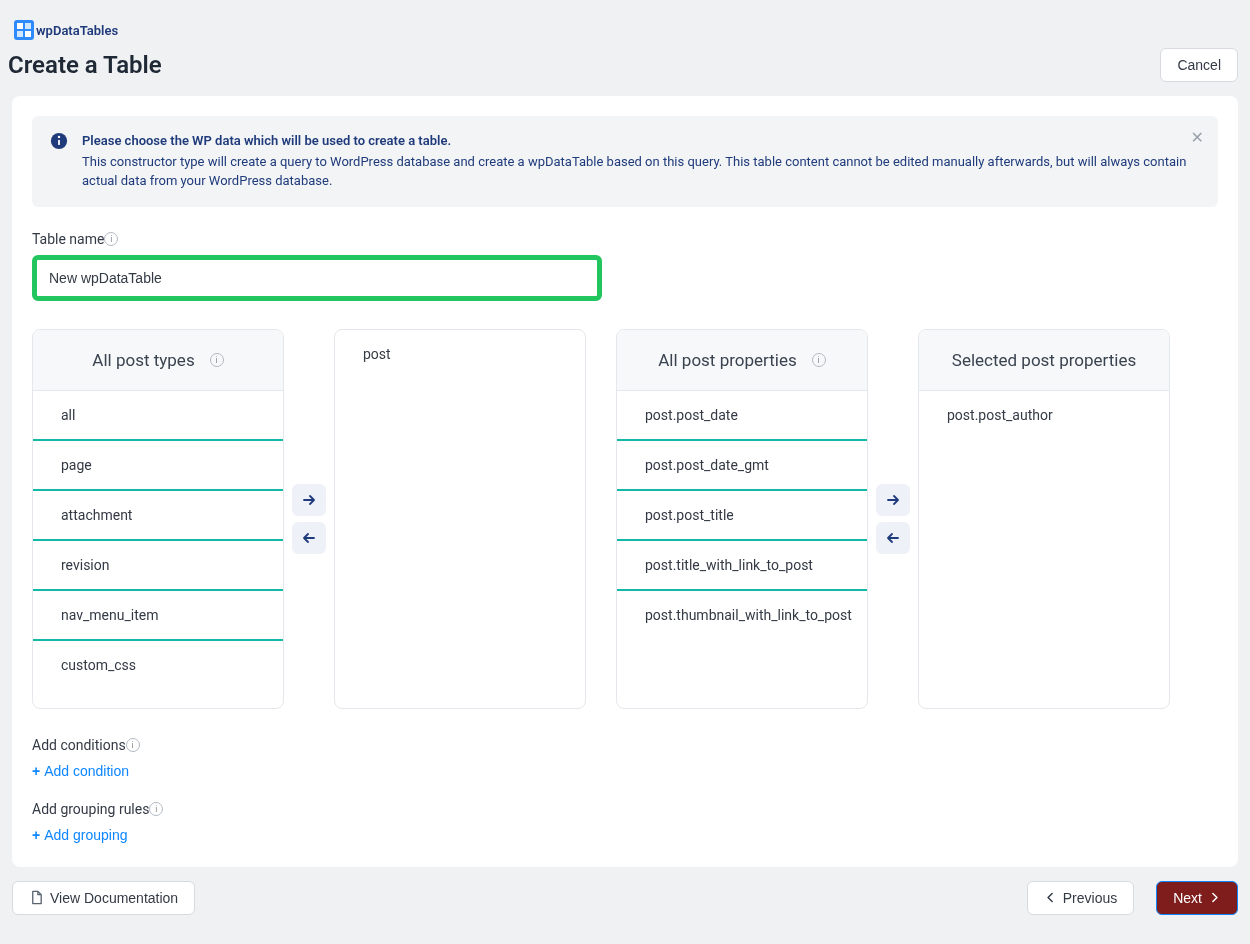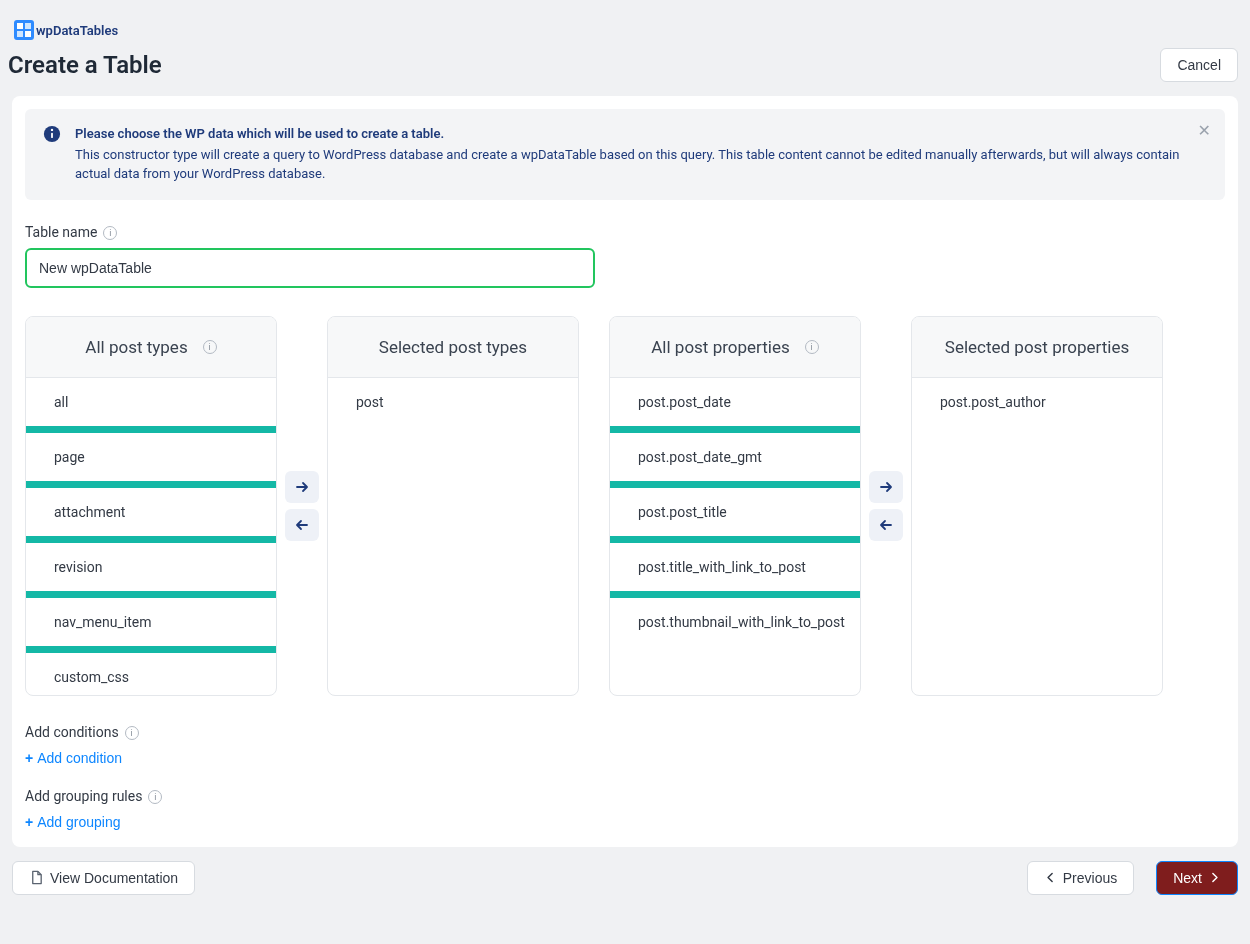--- a/index.html
+++ b/index.html
@@ -6,37 +6,37 @@
     body { font-family: -apple-system, BlinkMacSystemFont, "Segoe UI", Roboto, Helvetica, Arial, sans-serif; background: #f0f1f3; color: #333a45; font-size: 14px; width: 1250px; }
     .brand-row { display: flex; align-items: center; padding: 18px 12px 6px 12px; }
     .brand-logo { width: 24px; height: 24px; }
     .brand-name { color: #1f3b7b; font-weight: 600; font-size: 13px; }
     .title-row { display: flex; align-items: center; justify-content: space-between; padding: 0 12px 14px 8px; }
     .page-title { font-size: 24px; font-weight: 600; color: #1f2936; }
     .btn { display: inline-flex; align-items: center; gap: 6px; border: 1px solid #d7dbe0; background: #fff; color: #333a45; border-radius: 6px; padding: 8px 16px; font-size: 14px; cursor: pointer; }
     .btn-primary { background: #7f1d1d; border-color: #0d86ff; color: #fff; }
     .btn-link { border: none; background: none; color: #0d86ff; padding: 4px 0; font-size: 14px; cursor: pointer; display: inline-flex; align-items: center; gap: 4px; }
 
-    .main-card { background: #fff; border-radius: 8px; margin: 0 12px 14px 12px; padding: 13px; }
+    .main-card { background: #fff; border-radius: 8px; margin: 0 12px 14px 12px; padding: 20px; }
 
     .alert { background: #f3f4f6; border-radius: 6px; padding: 16px 18px; display: flex; gap: 14px; position: relative; margin-bottom: 24px; }
     .alert .alert-icon { flex: 0 0 auto; width: 18px; height: 18px; }
     .alert-body { color: #1f3b7b; font-size: 13px; line-height: 1.45; }
     .alert-title { font-weight: 600; display: block; margin-bottom: 2px; }
     .alert-close { position: absolute; top: 14px; right: 14px; color: #9aa2ad; cursor: pointer; font-size: 16px; line-height: 1; }
 
-    .field-label { font-size: 14px; color: #333a45; margin-bottom: 8px; display: flex; align-items: flex-end; gap: 6px; }
+    .field-label { font-size: 14px; color: #333a45; margin-bottom: 8px; display: flex; align-items: center; }
     .info-circle { width: 14px; height: 14px; border: 1px solid #b3bac3; border-radius: 50%; display: inline-flex; align-items: center; justify-content: center; font-size: 9px; color: #8a929c; }
-    .text-input { width: 570px; max-width: 100%; border: 2px solid #22c55e; border-radius: 6px; padding: 10px 12px; font-size: 14px; color: #333a45; }
+    .text-input { width: 570px; max-width: 100%; border: 5px solid #22c55e; border-radius: 6px; padding: 10px 12px; font-size: 14px; color: #333a45; }
 
     .picker-row { display: grid; grid-template-columns: 252px 50px 252px 30px 252px 50px 252px; gap: 0; align-items: stretch; margin-top: 28px; }
     .picker { border: 1px solid #e4e7eb; border-radius: 8px; overflow: hidden; display: flex; flex-direction: column; height: 380px; }
     .picker-header { background: #f7f8f9; padding: 20px 12px; font-size: 17px; color: #3a4350; text-align: center; display: flex; align-items: center; justify-content: center; gap: 15px; border-bottom: 1px solid #e4e7eb; }
     .picker-list { flex: 1; overflow-y: auto; overflow-x: auto; position: relative; }
-    .picker-item { padding: 16px 28px; font-size: 14px; color: #333a45; border-bottom: 7px solid #14b8a6; white-space: nowrap; cursor: pointer; }
+    .picker-item { padding: 16px 28px; font-size: 14px; color: #333a45; border-bottom: 2px solid #14b8a6; white-space: nowrap; cursor: pointer; }
     .picker-item:last-child { border-bottom: none; }
 
     .arrow-col { display: flex; flex-direction: column; align-items: center; justify-content: center; gap: 6px; }
     .arrow-btn { width: 34px; height: 32px; border-radius: 6px; background: #eef1f7; border: none; display: flex; align-items: center; justify-content: center; color: #1f3b7b; cursor: pointer; }
     .spacer-col { width: 30px; }
 
     .section-below { margin-top: 28px; }
     .section-below .field-label { margin-bottom: 6px; }
     .section-below + .section-below { margin-top: 18px; }
 
@@ -114,23 +114,20 @@
           </svg>
       </button>
       <button class="arrow-btn">
         <svg width="16" height="16" viewBox="0 0 16 16">
             <path d="M13 8H4M7 4L3 8l4 4" fill="none" stroke="#1f3b7b" stroke-width="1.8" stroke-linecap="round" stroke-linejoin="round"></path>
           </svg>
       </button>
     </div>
 
     <div class="picker">
-      <div class="picker-header">
-        <span>Selected post types</span>
-      </div>
       <div class="picker-list" id="list-selected-post-types">
           <div class="picker-item">post</div>
         </div>
     </div>
 
     <div class="spacer-col"></div>
 
     <div class="picker">
       <div class="picker-header">
         <span>All post properties</span>

